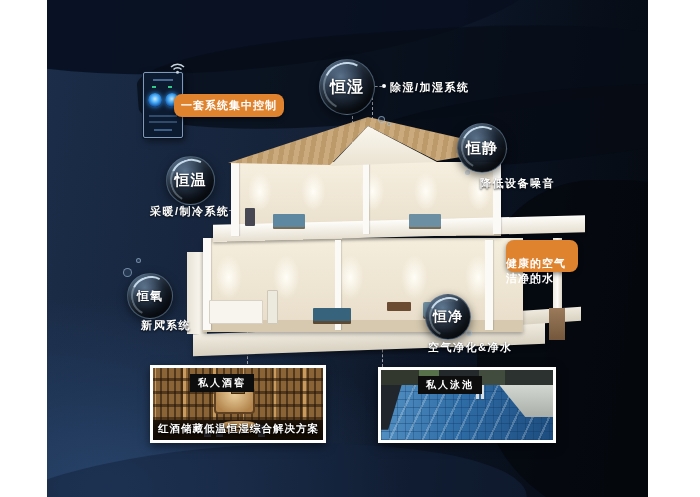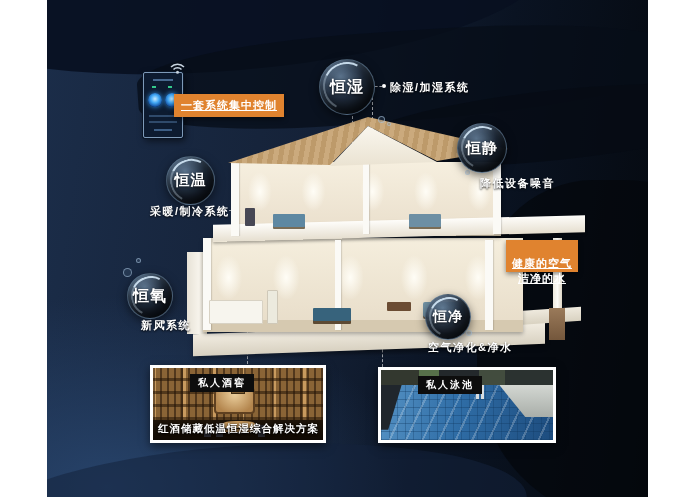--- a/index.html
+++ b/index.html
@@ -31,29 +31,29 @@
     border:1px solid rgba(140,175,205,.4);
     box-shadow: inset -5px -7px 12px rgba(0,0,0,.65), inset 3px 4px 7px rgba(170,205,235,.25), 0 3px 10px rgba(0,0,0,.5);
     display:flex; align-items:center; justify-content:center; z-index:6; }
   .bubble::before { content:""; position:absolute; top:4%; left:6%; width:82%; height:82%; border-radius:50%;
     border:2px solid transparent; border-top-color:rgba(220,240,255,.85); border-left-color:rgba(220,240,255,.3);
     transform:rotate(-18deg); }
   .bubble span { color:#ffffff; font-weight:bold; letter-spacing:1px; text-shadow:0 1px 3px rgba(0,0,0,.8); }
   #b-hengshi  { left:272px; top:59px;  width:56px; height:56px; font-size:16px; }
   #b-hengjing { left:410px; top:123px; width:50px; height:50px; font-size:15px; }
   #b-hengwen  { left:119px; top:156px; width:49px; height:49px; font-size:15px; }
-  #b-hengyang { left:80px;  top:273px; width:46px; height:46px; font-size:16px; }
+  #b-hengyang { left:80px;  top:273px; width:46px; height:46px; font-size:12px; }
   #b-hengjing2{ left:378px; top:294px; width:46px; height:46px; font-size:14px; }
   .mini { position:absolute; border-radius:50%; border:1px solid rgba(180,210,235,.55); background:rgba(90,120,150,.2); z-index:5; }
 
   .note { position:absolute; color:#ffffff; font-weight:bold; font-size:11px; letter-spacing:1.5px; text-shadow:0 1px 2px rgba(0,0,0,.9); z-index:6; white-space:nowrap; }
 
   
   .orange { position:absolute; background:#e0832f; color:#ffffff; font-family:"Liberation Serif", serif; font-weight:bold;
-    border-radius:0; z-index:7; text-align:center; box-shadow:0 2px 5px rgba(0,0,0,.45);text-decoration:underline; }
+    border-radius:8px; z-index:7; box-shadow:0 2px 5px rgba(0,0,0,.45); }
   #ctrl-label { left:127px; top:94px; padding:4px 7px; font-size:11px; letter-spacing:1px; white-space:nowrap; }
   #water-box { left:459px; top:240px; width:72px; height:32px; font-size:11px; line-height:15px; padding-top:16px; letter-spacing:1px; }
 
   
   .device { position:absolute; left:96px; top:72px; width:40px; height:66px; background:#0d1b30;
     border:1px solid #7e9ab8; border-radius:2px; box-shadow:0 0 0 1px #0a1526, 2px 3px 7px rgba(0,0,0,.55); z-index:6; }
   .device .bar { position:absolute; left:9px; right:9px; top:6px; height:2px; background:#47698f; }
   .device .led { position:absolute; top:13px; width:4px; height:2px; background:#35c98a; }
   .device .led.l1 { left:8px; } .device .led.l2 { left:24px; }
   .device .knob { position:absolute; top:20px; width:14px; height:14px; border-radius:50%;

